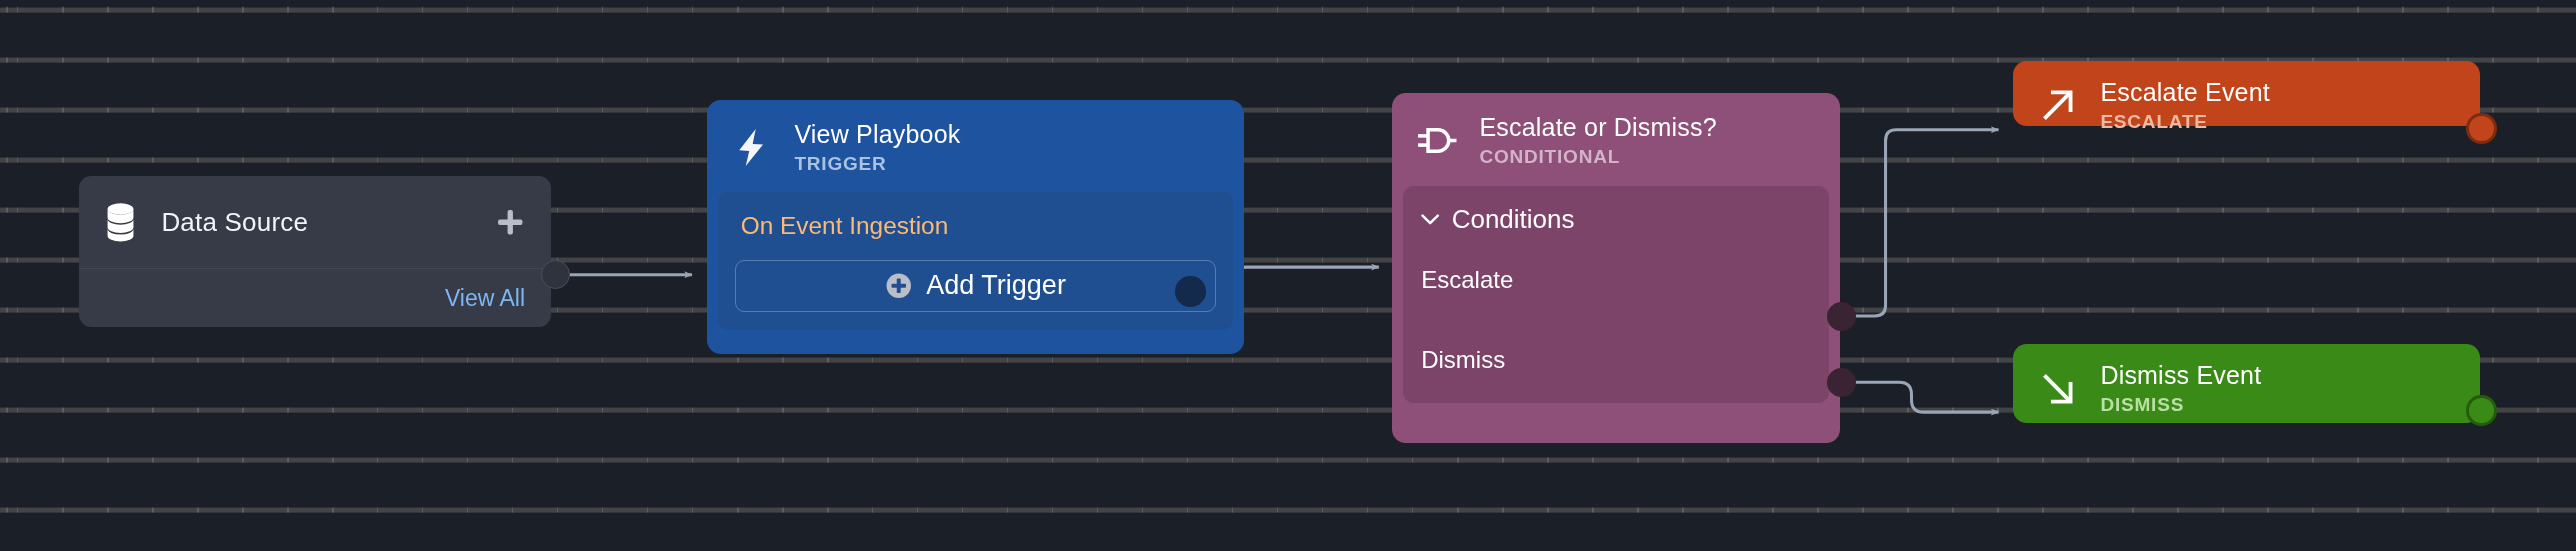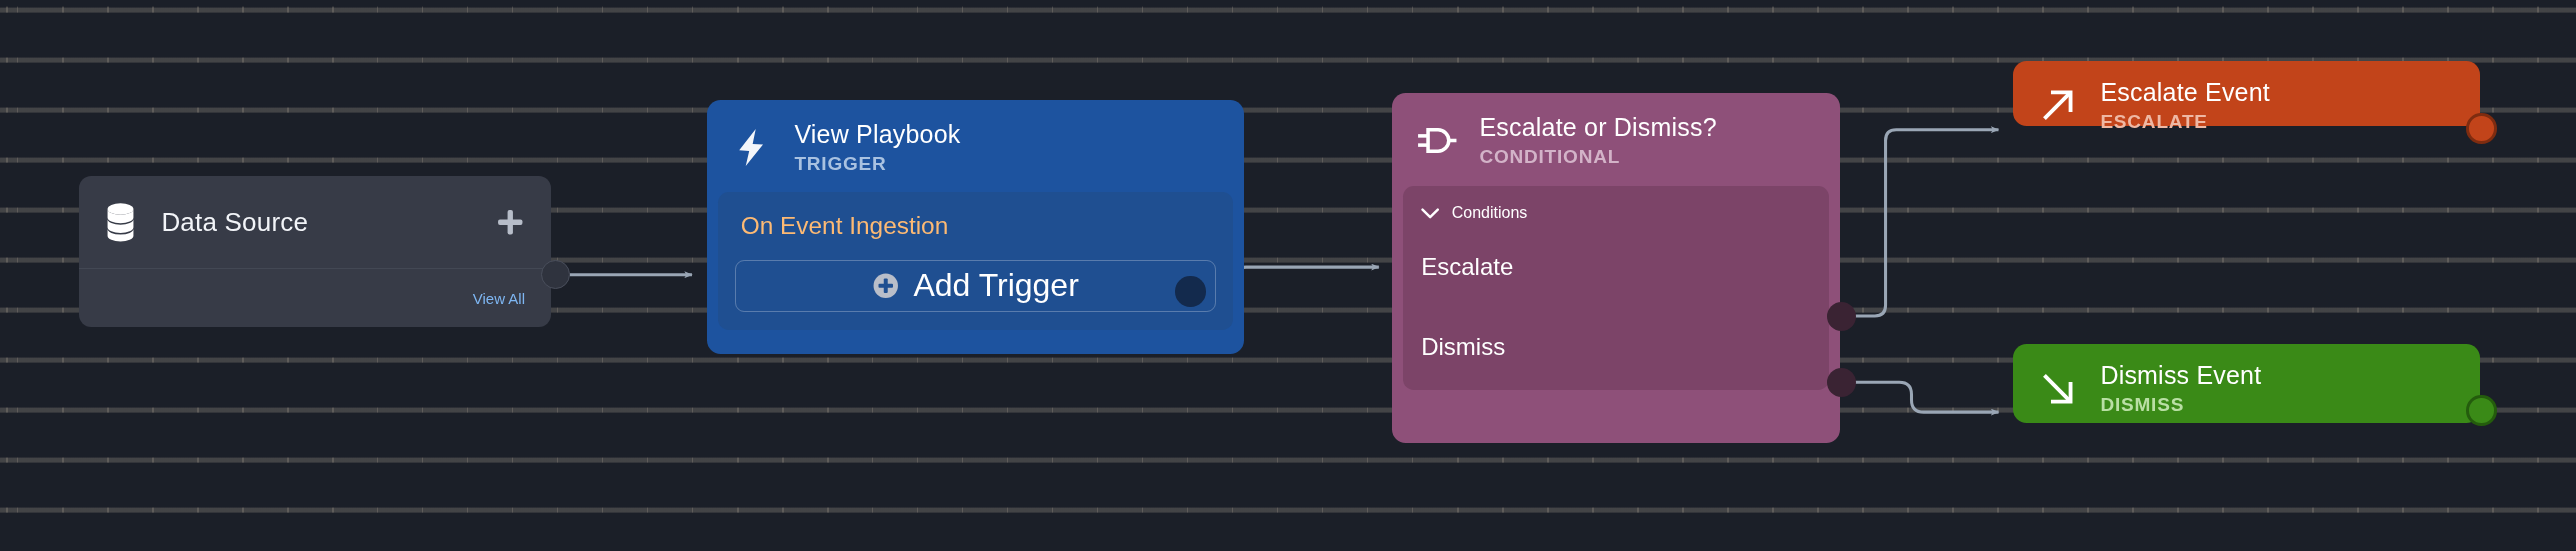--- a/index.html
+++ b/index.html
@@ -54,21 +54,21 @@
     flex:1 1 auto;
     color:#f2f4f8; font-size:26px; letter-spacing:0.2px;
     margin-left:23px;
   }
   .ds-plus { width:30.5px; height:30.5px; flex:0 0 auto; }
   .ds-divider { height:0.8px; background:#434854; margin:0 0px; }
   .ds-bottom {
     height:59px; display:flex; align-items:center; justify-content:flex-end;
     padding-right:26px;
   }
-  .ds-viewall { color:#7eb6f2; font-size:15px; }
+  .ds-viewall { color:#7eb6f2; font-size:23px; }
 
   
   .wf { border-radius:13.7px; }
   .wf-head { display:flex; align-items:center; padding:20px 21.4px 17px 23px; }
   .wf-icon { width:43px; height:43px; flex:0 0 auto; }
   .wf-head-txt { margin-left:21.4px; }
   .wf-name { color:#ffffff; font-size:25px; line-height:1.12; letter-spacing:0.2px; }
   .wf-kind {
     font-size:19px; font-weight:bold; letter-spacing:0.8px;
     margin-top:4.6px;
@@ -79,29 +79,29 @@
   .n-trigger { left:707px; top:100px; width:537px; height:254px; background:#1d539f; }
   .n-trigger .wf-kind { color:#a9c2e1; }
   .n-trigger .wf-body { background:#1f4f91; padding:17px 17px 18.3px 17px; }
   .trig-row { color:#fdba74; font-size:24.4px; padding:3.1px 3.1px 20px 6.1px; }
   .add-btn {
     height:52px; border:0.8px solid rgba(255,255,255,0.26); border-radius:9.2px;
     display:flex; align-items:center; justify-content:center; gap:13.7px;
     background:transparent;
   }
   .add-badge { width:27.5px; height:27.5px; flex:0 0 auto; }
-  .add-label { color:#ffffff; font-size:32px; }
+  .add-label { color:#ffffff; font-size:27px; }
 
   
   .n-cond { left:1392px; top:93px; width:448px; height:350px; background:#8e5079; }
   .n-cond .wf-kind { color:#d3b3c8; }
   .n-cond .wf-body { background:#7c4468; padding:15.3px 17px 18.3px 17px; margin-top:1.5px; }
   .cond-head { display:flex; align-items:center; gap:12.2px; padding:3.1px 0 20px 1.5px; }
   .chev { width:18.3px; height:11.5px; flex:0 0 auto; }
-  .cond-head-lbl { color:#ffffff; font-size:16px; }
+  .cond-head-lbl { color:#ffffff; font-size:26px; }
   .cond-item {
     color:#ffffff; font-size:24px;
     padding:10.7px 0 10.7px 1.5px;
   }
   .cond-item + .cond-item { margin-top:30.5px; }
 
   
   .n-esc { left:2013px; top:61px; width:467px; height:65px; background:#c2441a; }
   .n-esc .wf-head { padding:17px 21.4px 15.3px 23px; }
   .n-esc .wf-kind { color:#eeb8a4; }

